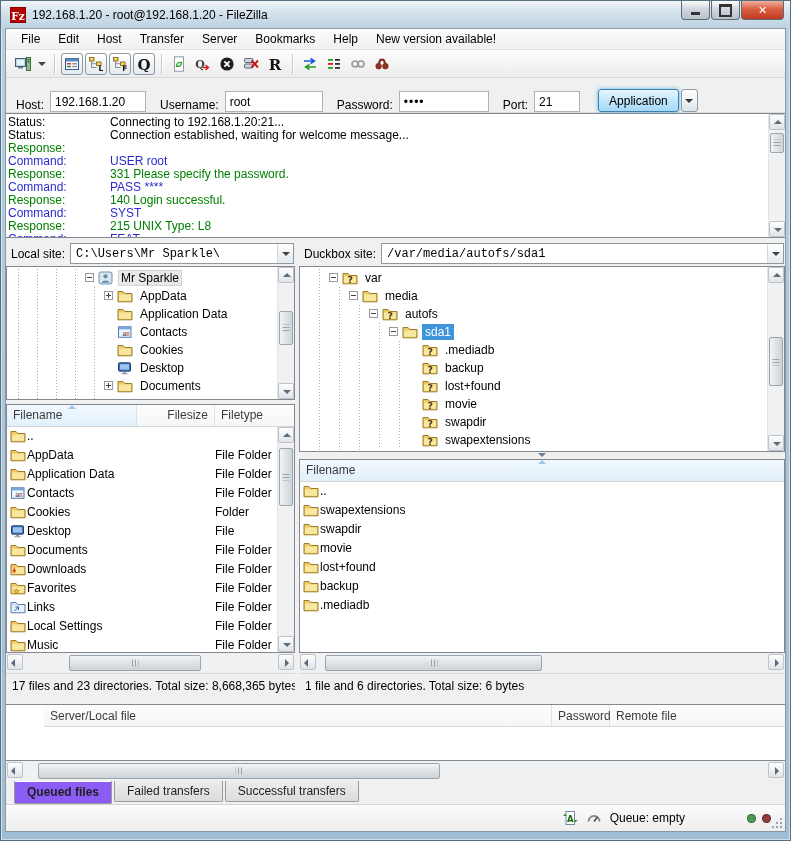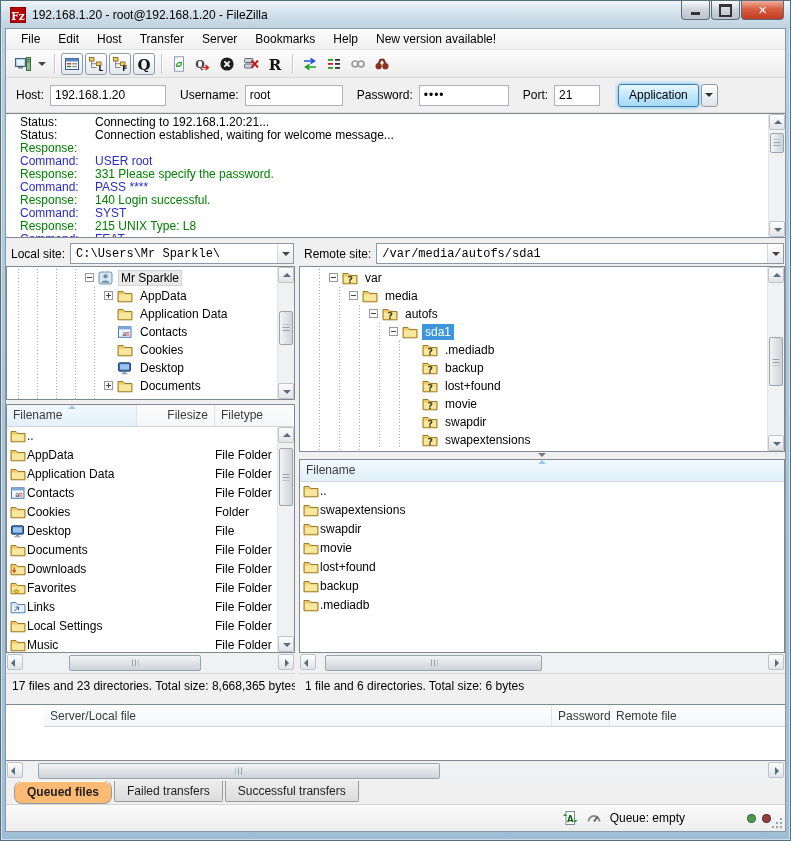--- a/index.html
+++ b/index.html
@@ -30,38 +30,38 @@
   .menu-item { padding:2px 9px; white-space:nowrap; }
 
   .toolbar { height:29px; display:flex; align-items:center; padding-left:6px; gap:2px;
              background:linear-gradient(#fdfdfd,#ececec); border-bottom:1px solid #d9d9d9; }
   .tb-ico { width:22px; height:22px; display:flex; align-items:center; justify-content:center; }
   .tb-toggle { border:1px solid #8e9aa5; border-radius:3px; background:linear-gradient(#ffffff,#e3e9ee); }
   .tb-sep { width:1px; height:20px; background:#c8c8c8; margin:0 4px; box-shadow:1px 0 0 #fff; }
   .tb-drop { width:12px; height:22px; display:flex; align-items:center; justify-content:center; }
   .tb-drop::after { content:""; border:4px solid transparent; border-top-color:#444; margin-top:4px; }
 
-  .quickbar { height:35px; display:flex; align-items:center; padding-left:10px; background:#f0f0f0;
+  .quickbar { height:35px; display:flex; align-items:flex-end; padding-left:10px; background:#f0f0f0;
               border-bottom:1px solid #dcdcdc; }
   .quickbar label { margin-right:6px; }
   .qc-input { height:21px; border:1px solid #aeb2b8; background:#fff; padding:0 4px; font:12px "Liberation Sans",sans-serif;
               margin-right:14px; }
-  .qc-host { width:116px; } .qc-user { width:98px; } .qc-pass { width:90px; letter-spacing:1px; } .qc-port { width:46px; }
+  .qc-host { width:96px; } .qc-user { width:98px; } .qc-pass { width:90px; letter-spacing:1px; } .qc-port { width:46px; }
   .qc-btn { height:23px; padding:0 10px; font:12px "Liberation Sans",sans-serif; color:#000;
             border:1px solid #3c7fb1; border-radius:3px; background:linear-gradient(#eaf6fd,#bde6fd 55%,#a7d9f5);
             box-shadow:0 0 4px #56b2e8; margin-left:4px; }
   .qc-drop { width:17px; height:23px; margin-left:2px; border:1px solid #8e9aa5; border-radius:3px;
              background:linear-gradient(#fff,#dfe5ea); display:flex; align-items:center; justify-content:center; }
   .qc-drop::after { content:""; border:4px solid transparent; border-top-color:#333; margin-top:4px; }
 
   .log { height:126px; background:#fff; border:1px solid #828790; border-left:none; border-right:none;
          display:flex; overflow:hidden; }
   .log-rows { flex:1; overflow:hidden; padding-top:2px; }
   .log-row { display:flex; height:13px; line-height:13px; white-space:nowrap; }
-  .log-type { width:89px; padding-left:14px; flex:none; }
+  .log-type { width:104px; padding-left:2px; flex:none; }
   .k-status { color:#000; } .k-response { color:#008000; } .k-command { color:#2a2ad0; }
 
   .hsplit { height:4px; background:#f0f0f0; }
   .hsplit2 { height:7px; background:#f0f0f0; }
 
   .mid { height:456px; display:flex; }
   .col { display:flex; flex-direction:column; }
   .col.left { width:289px; }
   .vsplit { width:4px; background:#f0f0f0; }
   .col.right { flex:1; }
@@ -137,21 +137,21 @@
                  display:flex; flex-direction:column; overflow:hidden;padding-left:38px; }
   .queue-body { flex:1; background:#fff; }
   .qh-file { width:508px; flex:none; }
   .qh-dir { width:58px; flex:none; }
   .qh-remote { flex:1; border-right:none; }
 
   .tabs { height:24px; display:flex; align-items:flex-start; padding-left:8px; background:#f0f0f0; }
   .tab { height:21px; display:flex; align-items:center; padding:0 12px; margin-right:2px;
          border:1px solid #9a9a9a; border-top:none; border-radius:0 0 2px 2px;
          background:linear-gradient(#ededed,#dcdcdc); color:#222; }
-  .tab.active { background:#fdba74; font-weight:bold; height:23px; box-shadow:0 1px 0 #fff inset;border-radius:8px; }
+  .tab.active { background:#8b5cf6; font-weight:bold; height:23px; box-shadow:0 1px 0 #fff inset; }
 
   .statusbar { height:27px; background:linear-gradient(#fbfbfb,#ededed); border-top:1px solid #d5d5d5;
                display:flex; align-items:center; justify-content:flex-end; padding-right:14px; position:relative; }
   .stat-ico { margin-right:8px; display:flex; }
   .stat-text { margin-right:56px; }
   .led { width:9px; height:9px; border-radius:50%; margin-left:6px; border:1px solid rgba(0,0,0,.35); }
   .grip { position:absolute; right:2px; bottom:2px; width:12px; height:12px;
           background:
             radial-gradient(circle at 10px 2px, #9aa4ad 1px, transparent 1.5px),
             radial-gradient(circle at 10px 6px, #9aa4ad 1px, transparent 1.5px),
@@ -685,21 +685,21 @@
             </div>
           <div class="sb-btn rgt"></div>
         </div>
         <div class="statusline">17 files and 23 directories. Total size: 8,668,365 bytes</div>
       </div>
 
       <div class="vsplit"></div>
 
       <div class="col right">
         <div class="sitebar">
-          <span class="sb-label">Remote site:</span>
+          <span class="sb-label">Duckbox site:</span>
           <span class="combo">
             <span class="combo-val">/var/media/autofs/sda1</span>
             <span class="combo-arrow"></span>
           </span>
         </div>
         <div class="panel treepanel" style="height:186px">
           <div class="tree-body" id="remote-tree">
               <div class="tree-row">
                 <span class="tg" style="width: 9px; background: none;"></span>
                 <span class="tg" style="width: 20px;"></span>

